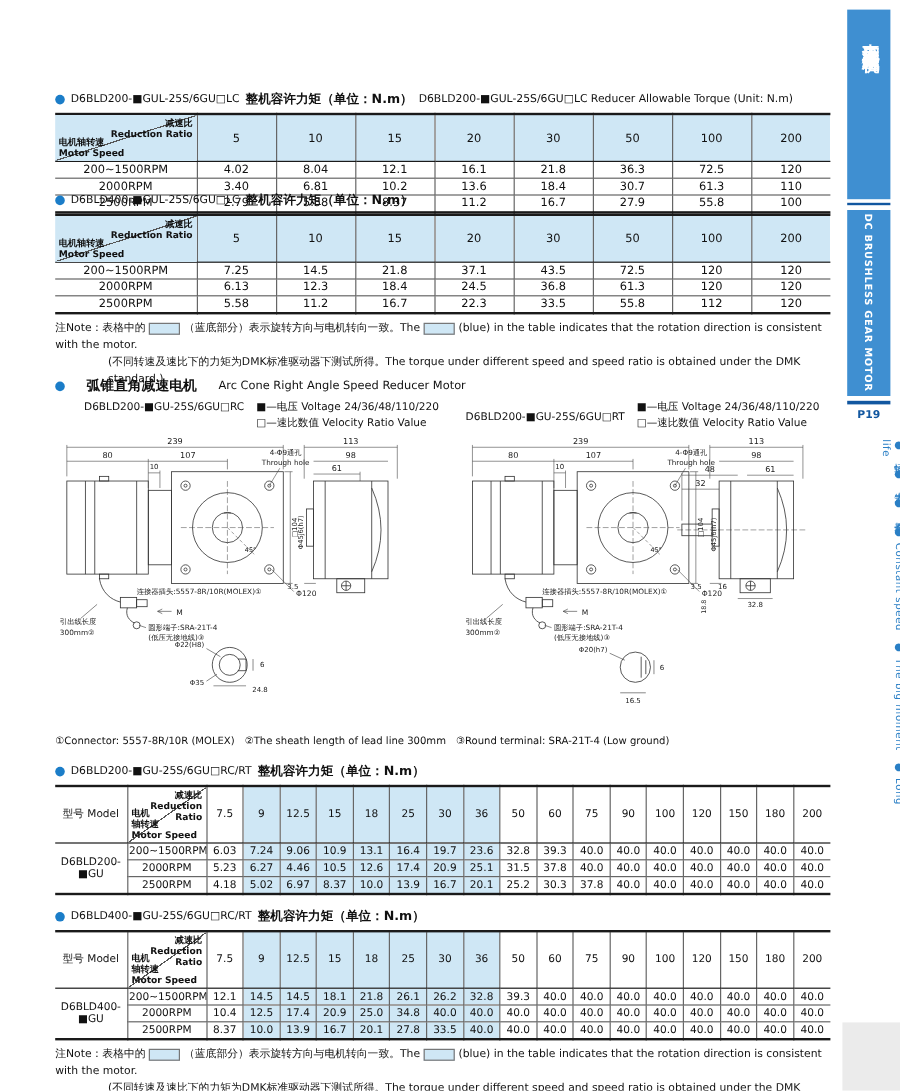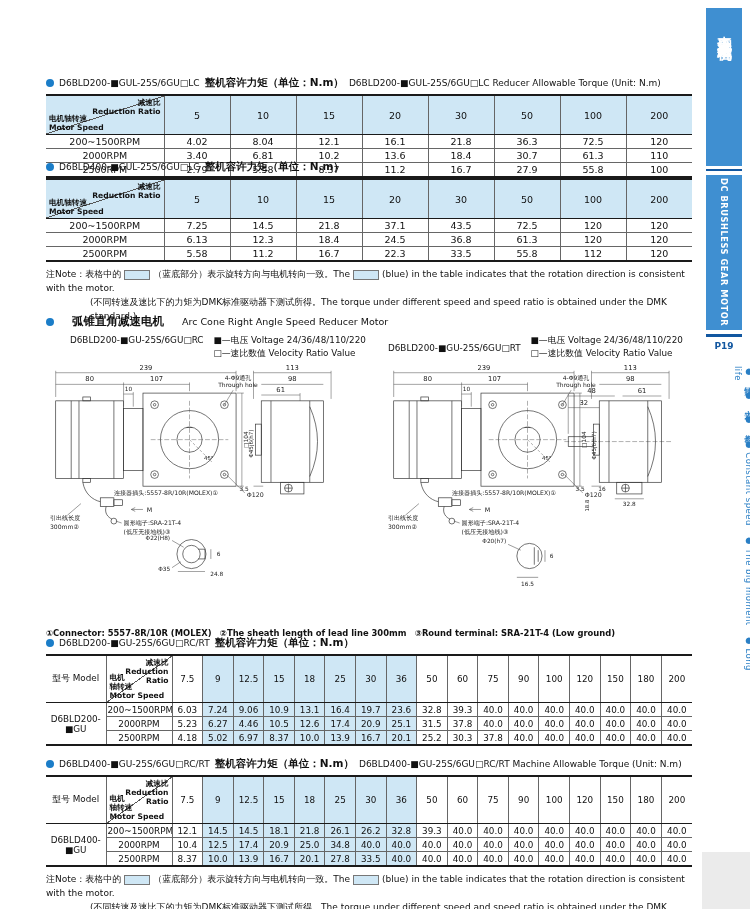--- a/index.html
+++ b/index.html
@@ -459,21 +459,21 @@
         <line x1="128" y1="188" x2="141" y2="194" stroke-width="0.5"></line>
         <line x1="166" y1="194" x2="166" y2="206" stroke-width="0.5"></line>
         <line x1="137" y1="222" x2="159" y2="222" stroke-width="0.5"></line>
       </g>
       <text x="126" y="187" font-size="6" text-anchor="end">Φ20(h7)</text>
       <text x="171" y="202" font-size="6">6</text>
       <text x="148" y="231" font-size="6" text-anchor="middle">16.5</text>
     </g>
   </svg>
 
-  <div class="section footnote" style="top:628px;font-weight:bold;">①Connector: 5557-8R/10R (MOLEX)　②The sheath length of lead line 300mm　③Round terminal: SRA-21T-4 (Low ground)</div>
+  <div class="section footnote" style="top:612px;">①Connector: 5557-8R/10R (MOLEX)　②The sheath length of lead line 300mm　③Round terminal: SRA-21T-4 (Low ground)</div>
 
   <div class="section" style="top:636px;">
     <div class="tbl-title">
       <span class="bullet"></span>
       <span class="title-code">D6BLD200-■GU-25S/6GU□RC/RT</span>
       <span class="title-bold">整机容许力矩（单位：N.m）</span>
     </div>
     <div>
         <table class="torque wide">
           <colgroup>
@@ -574,21 +574,20 @@
           </tbody>
         </table>
       </div>
   </div>
 
   <div class="section" style="top:757px;">
     <div class="tbl-title">
       <span class="bullet"></span>
       <span class="title-code">D6BLD400-■GU-25S/6GU□RC/RT</span>
       <span class="title-bold">整机容许力矩（单位：N.m）</span>
-      <span class="title-en">D6BLD400-■GU-25S/6GU□RC/RT Machine Allowable Torque  (Unit: N.m)</span>
     </div>
     <div>
         <table class="torque wide">
           <colgroup>
             <col style="width: 60px;">
             <col style="width: 66px;">
           </colgroup>
           <tbody>
             <tr class="head">
               <td class="model-h">型号 Model</td>

